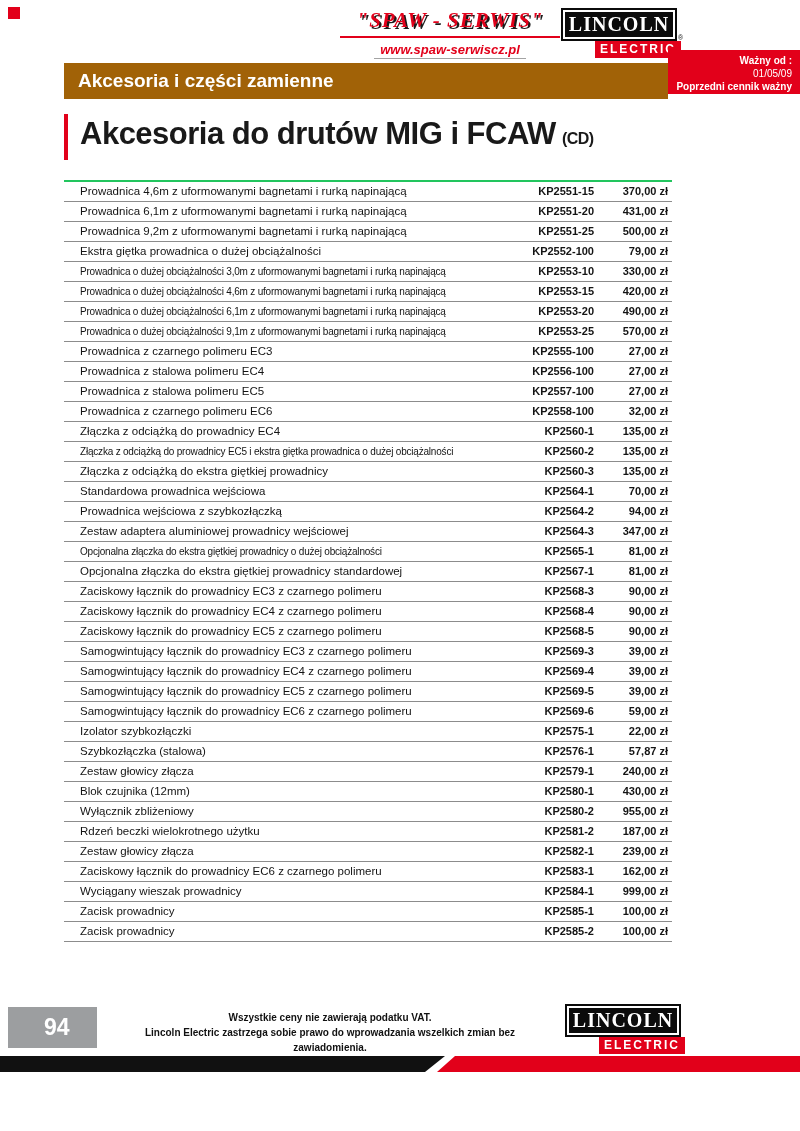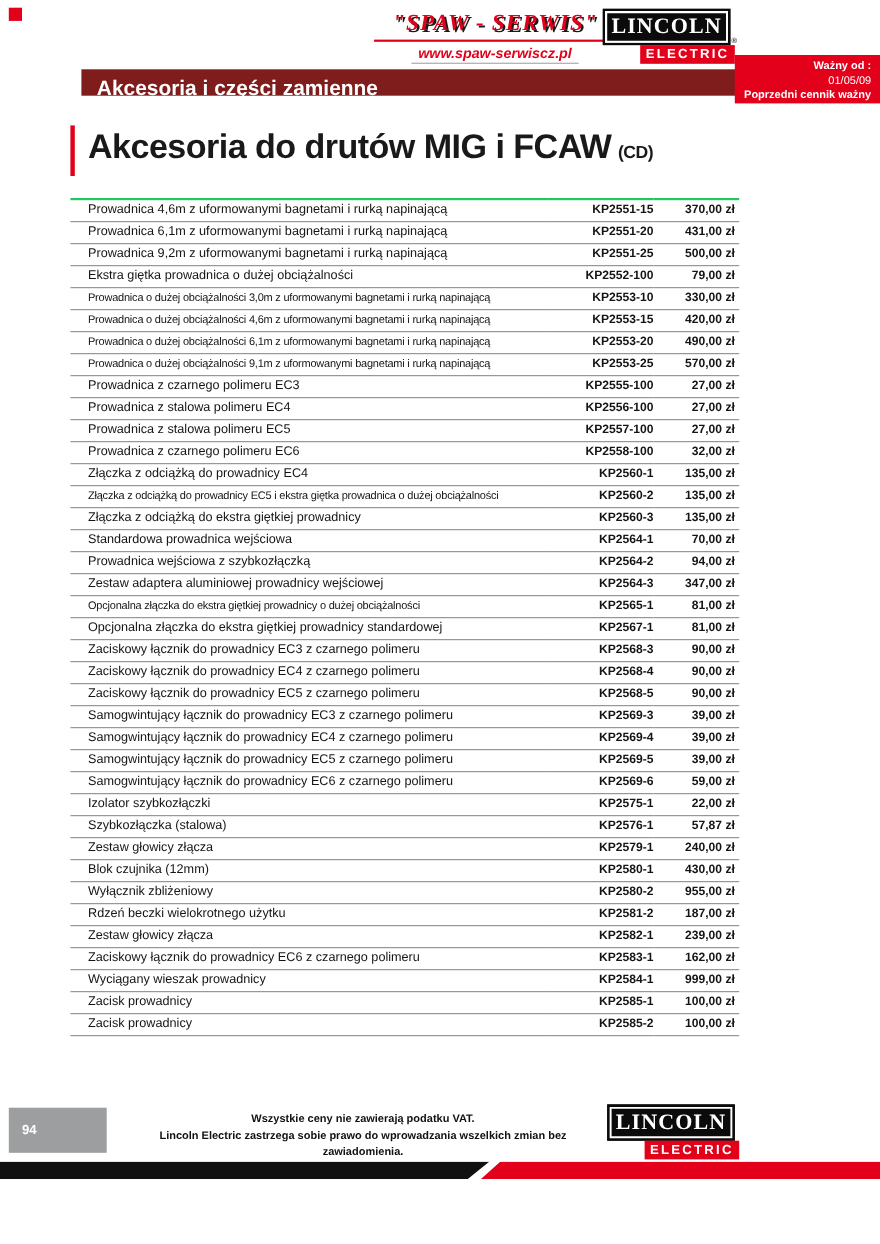--- a/index.html
+++ b/index.html
@@ -12,34 +12,34 @@
 
   
   .spaw { left:330px; top:8px; width:240px; text-align:center; }
   .spaw-title { font-family:"Liberation Serif", serif; font-style:italic; font-weight:bold;
                 font-size:21px; color:#e2001a; text-shadow:2px 2px 0 #1a1a1a; letter-spacing:1px; }
   .spaw-rule { height:2px; background:#e2001a; margin:3px 10px 2px 10px; }
   .spaw-url { display:inline-block; font-style:italic; font-weight:bold; font-size:13px;
               color:#e2001a; border-bottom:1px solid #a3a3a3; padding:0 6px 1px 6px; }
 
   
-  .lincoln { width:122px; height:52px; }
+  .lincoln { width:122px; height:52px;margin-left:13px; }
   .lincoln-black { position:absolute; left:0; top:0; width:116px; height:33px; background:#0b0b0b;
                    border:2px solid #0b0b0b; box-shadow:inset 0 0 0 2px #ffffff;
                    color:#ffffff; font-family:"Liberation Serif", serif; font-weight:bold;
                    font-size:20px; text-align:center; line-height:29px; letter-spacing:1px; }
   .lincoln-reg { position:absolute; left:117px; top:26px; font-size:7px; color:#111; }
   .lincoln-red { position:absolute; left:34px; top:33px; width:86px; height:17px; background:#e2001a;
                  color:#fff; font-weight:bold; font-size:12px; text-align:center;
                  line-height:17px; letter-spacing:2px; }
   .lincoln-top { left:548px; top:8px; }
   .lincoln-bottom { left:552px; top:1004px; }
 
   
-  .banner { left:74px; top:63px; width:604px; height:24px; background:#7f1d1d; }
+  .banner { left:64px; top:63px; width:604px; height:36px; background:#a16207; }
   .banner-title { color:#fff; font-weight:bold; font-size:19px; line-height:36px; padding-left:14px; }
   .dates { left:668px; top:50px; width:132px; height:44px; background:#e2001a; color:#fff;
            text-align:right; padding:4px 8px 0 0; }
   .dates .lbl  { font-size:10px; font-weight:bold; line-height:13px; }
   .dates .lbl2 { font-size:10px;  font-weight:bold; line-height:13px; }
   .dates .val  { font-size:10px; line-height:13px; }
 
   
   .section-bar { left:64px; top:114px; width:4px; height:46px; background:#e2001a; }
   .section-title { left:80px; top:116px; font-size:31px; font-weight:bold; color:#191919;
@@ -50,21 +50,21 @@
   .price-table { left:64px; top:180px; width:608px; border-collapse:collapse; border-top:2px solid #22c55e; }
   .price-table td { height:20px; border-bottom:1px solid #8c8c8c; vertical-align:middle;
                     font-size:11.5px; color:#141414; white-space:nowrap; }
   td.desc  { padding-left:16px; overflow:hidden; }
   td.desc.cond { font-size:10px; letter-spacing:-0.2px; }
   td.part  { width:95px; text-align:right; font-weight:bold; font-size:11px; }
   td.price { width:78px; text-align:right; font-weight:bold; font-size:11px; padding-right:4px; }
 
   
   .page-box { left:8px; top:1007px; width:89px; height:41px; background:#9c9ea0; }
-  .page-num { color:#ffffff; font-weight:bold; font-size:12px; line-height:41px; padding-left:12px; }
+  .page-num { color:#ffffff; font-weight:bold; font-size:23px; line-height:41px; padding-left:36px; }
   .notes { left:120px; top:1010px; width:420px;text-align:center; }
   .note  { font-size:10px; font-weight:bold; color:#111; line-height:15px; }
   .band-black { left:0; top:1056px; width:460px; height:16px; background:#111111;
                 clip-path:polygon(0 0, 445px 0, 425px 16px, 0 16px); }
   .band-red { left:0; top:1056px; width:800px; height:16px; background:#e2001a;
               clip-path:polygon(455px 0, 800px 0, 800px 16px, 437px 16px); }
 </style>
 </head>
 <body>
 

